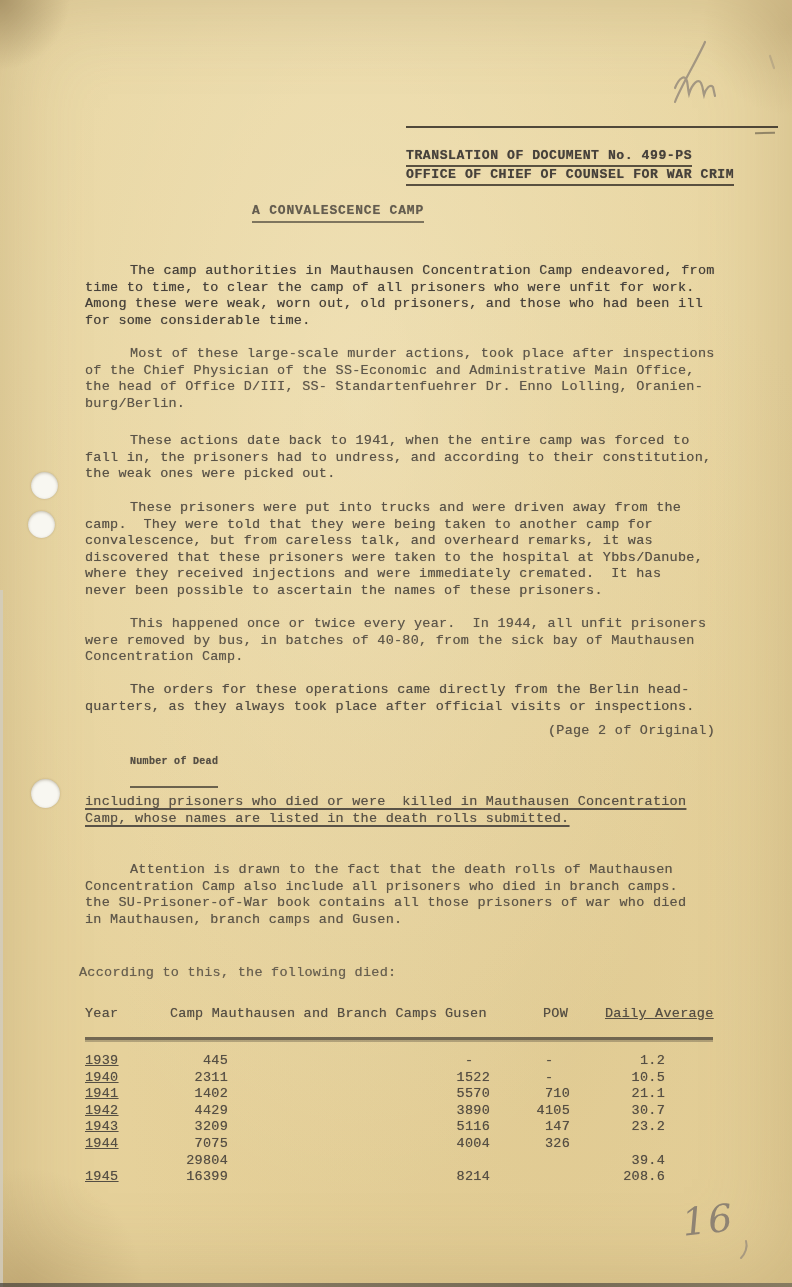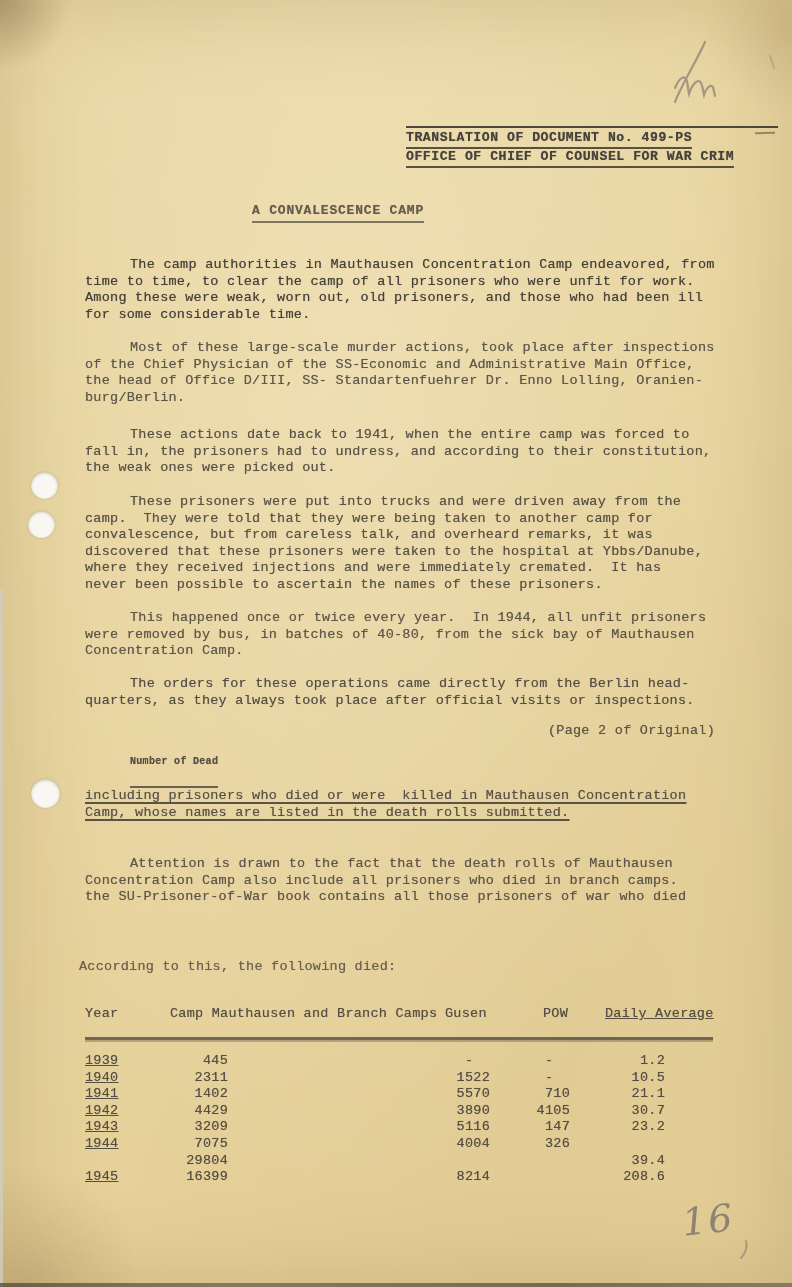--- a/index.html
+++ b/index.html
@@ -21,25 +21,25 @@
   .page::after{
     content:"";position:absolute;left:0;bottom:0;width:100%;height:4px;
     background:linear-gradient(90deg,#4d473e,#6a6152 30%,#554e44 70%,#6e6555);
     opacity:.75;
   }
   .edge-sliver{position:absolute;left:0;top:590px;width:3px;height:697px;background:#d2cdc0;opacity:.8;}
 
   .ink{color:#46413b;text-shadow:0 0 .7px rgba(70,63,54,.65);}
   .tline{display:block;white-space:pre;}
   .indent{padding-left:45px;}
-  .para{position:absolute;left:85px;font-size:13.5px;line-height:16.6px;letter-spacing:.25px;}
+  .para{position:absolute;left:85px;font-size:13.5px;line-height:16.6px;letter-spacing:.25px;margin-top:6px;}
 
   .stamp{
     position:absolute;left:406px;top:126px;width:372px;
-    border-top:2px solid rgba(52,46,38,.85);padding-top:2px;
+    border-top:2px solid rgba(52,46,38,.85);padding-top:20px;
     font-weight:700;font-size:13.2px;letter-spacing:.5px;line-height:16px;
   }
   .stamp .sline{display:table;border-bottom:2px solid rgba(52,46,38,.8);padding-bottom:1px;white-space:pre;}
   .stamp-dash{position:absolute;left:755px;top:132px;width:20px;height:2px;background:rgba(80,72,60,.55);transform:rotate(-2deg);}
 
   .doc-title{
     position:absolute;left:252px;top:203px;
     font-size:13px;font-weight:700;letter-spacing:.8px;
     border-bottom:2.5px solid rgba(58,52,44,.75);padding-bottom:3px;
     opacity:.82;
@@ -155,20 +155,21 @@
 
   <div class="para ink underlined o88" style="top:788px">
     <span class="tline">including prisoners who died or were  killed in Mauthausen Concentration</span>
     <span class="tline">Camp, whose names are listed in the death rolls submitted.</span>
   </div>
 
   <div class="para ink o85" style="top:856px">
     <span class="tline indent">Attention is drawn to the fact that the death rolls of Mauthausen</span>
     <span class="tline">Concentration Camp also include all prisoners who died in branch camps.</span>
     <span class="tline">the SU-Prisoner-of-War book contains all those prisoners of war who died</span>
+    <span class="tline">in Mauthausen, branch camps and Gusen.</span>
   </div>
 
   <div class="para ink o78" style="top:959px;left:79px">
     <span class="tline">According to this, the following died:</span>
   </div>
 
   <div class="dtable ink">
     <div class="thead">
       <span class="th0">Year</span>
       <span class="th1">Camp Mauthausen and Branch Camps</span>

